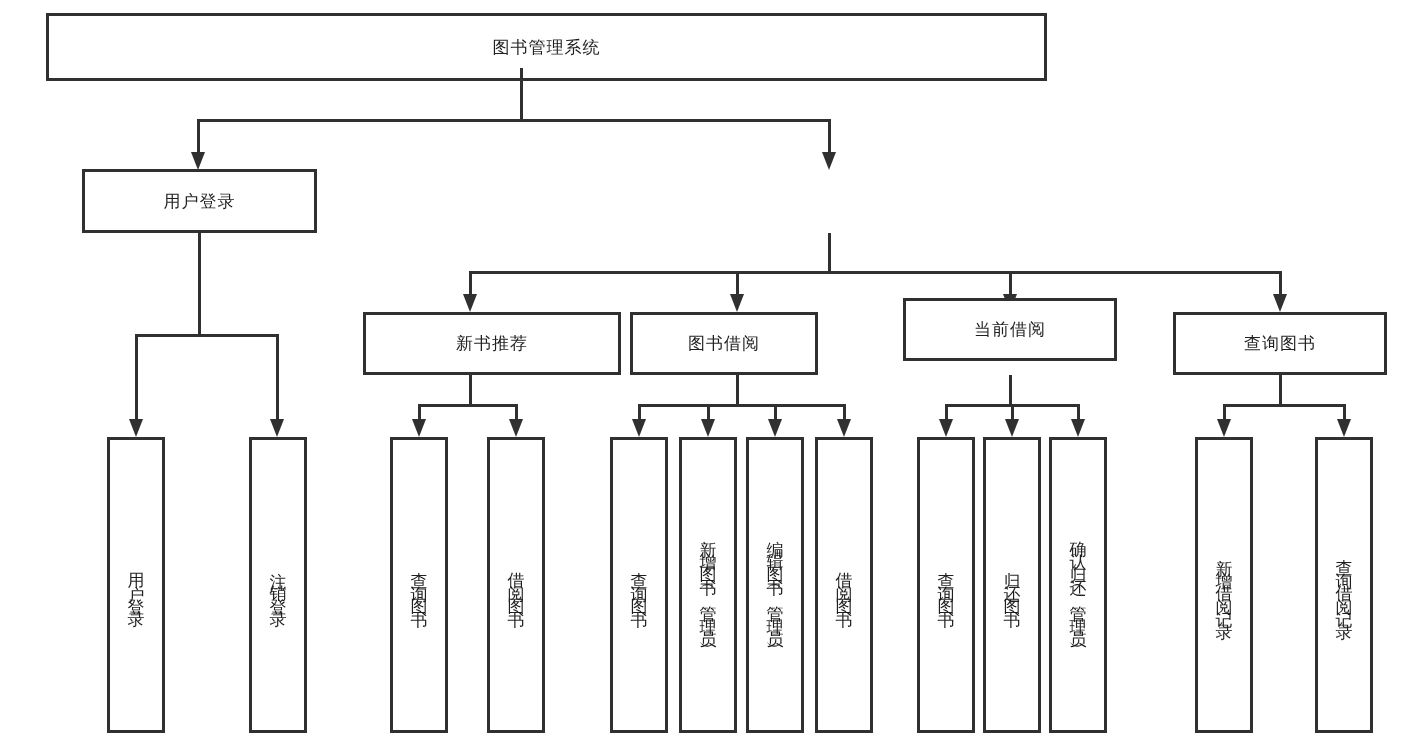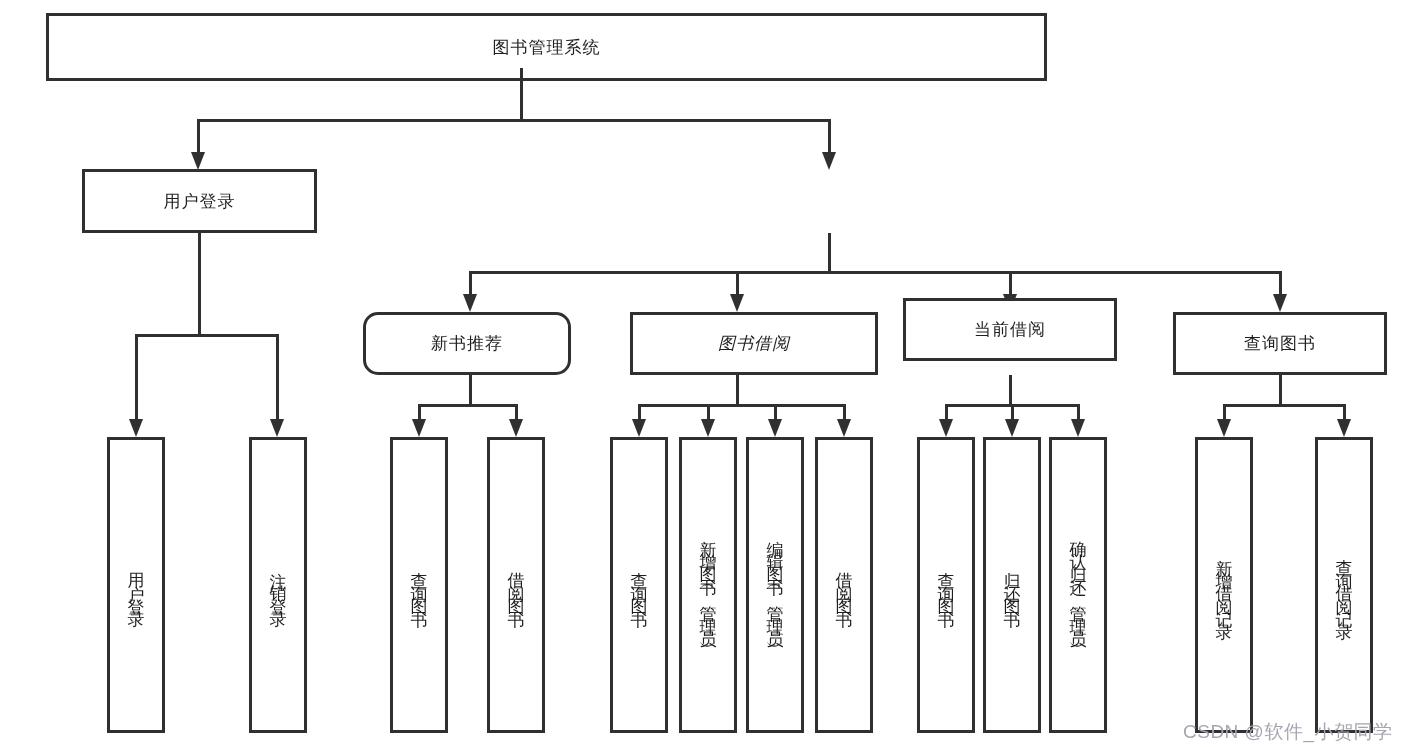--- a/index.html
+++ b/index.html
@@ -74,24 +74,24 @@
   <div class="hline" style="left:469px;top:271px;width:813px;"></div>
   <div class="vline" style="left:469px;top:271px;height:26px;"></div>
   <div class="vline" style="left:736px;top:271px;height:26px;"></div>
   <div class="vline" style="left:1009px;top:271px;height:26px;"></div>
   <div class="vline" style="left:1279px;top:271px;height:26px;"></div>
   <div class="arrow" style="left:463px;top:294px;"></div>
   <div class="arrow" style="left:730px;top:294px;"></div>
   <div class="arrow" style="left:1003px;top:294px;"></div>
   <div class="arrow" style="left:1273px;top:294px;"></div>
 
-  <div class="box" style="left:363px;top:312px;width:208px;height:63px;border-radius:15px;">
+  <div class="box" style="left:363px;top:312px;width:258px;height:63px;">
     <span>新书推荐</span>
   </div>
-  <div class="box" style="left:630px;top:312px;width:248px;height:63px;font-style:italic;">
+  <div class="box" style="left:630px;top:312px;width:188px;height:63px;">
     <span>图书借阅</span>
   </div>
   <div class="box" style="left:903px;top:298px;width:214px;height:63px;">
     <span>当前借阅</span>
   </div>
   <div class="box" style="left:1173px;top:312px;width:214px;height:63px;">
     <span>查询图书</span>
   </div>
 
   <div class="vline" style="left:469px;top:375px;height:31px;"></div>
@@ -165,15 +165,14 @@
     <span>确认归还（管理员）</span>
   </div>
 
   <div class="vbox" style="left:1195px;">
     <span>新增借阅记录</span>
   </div>
   <div class="vbox" style="left:1315px;">
     <span>查询借阅记录</span>
   </div>
 
-  <div class="watermark">CSDN @软件_小贺同学</div>
 
 </div>
 
 </body></html>

